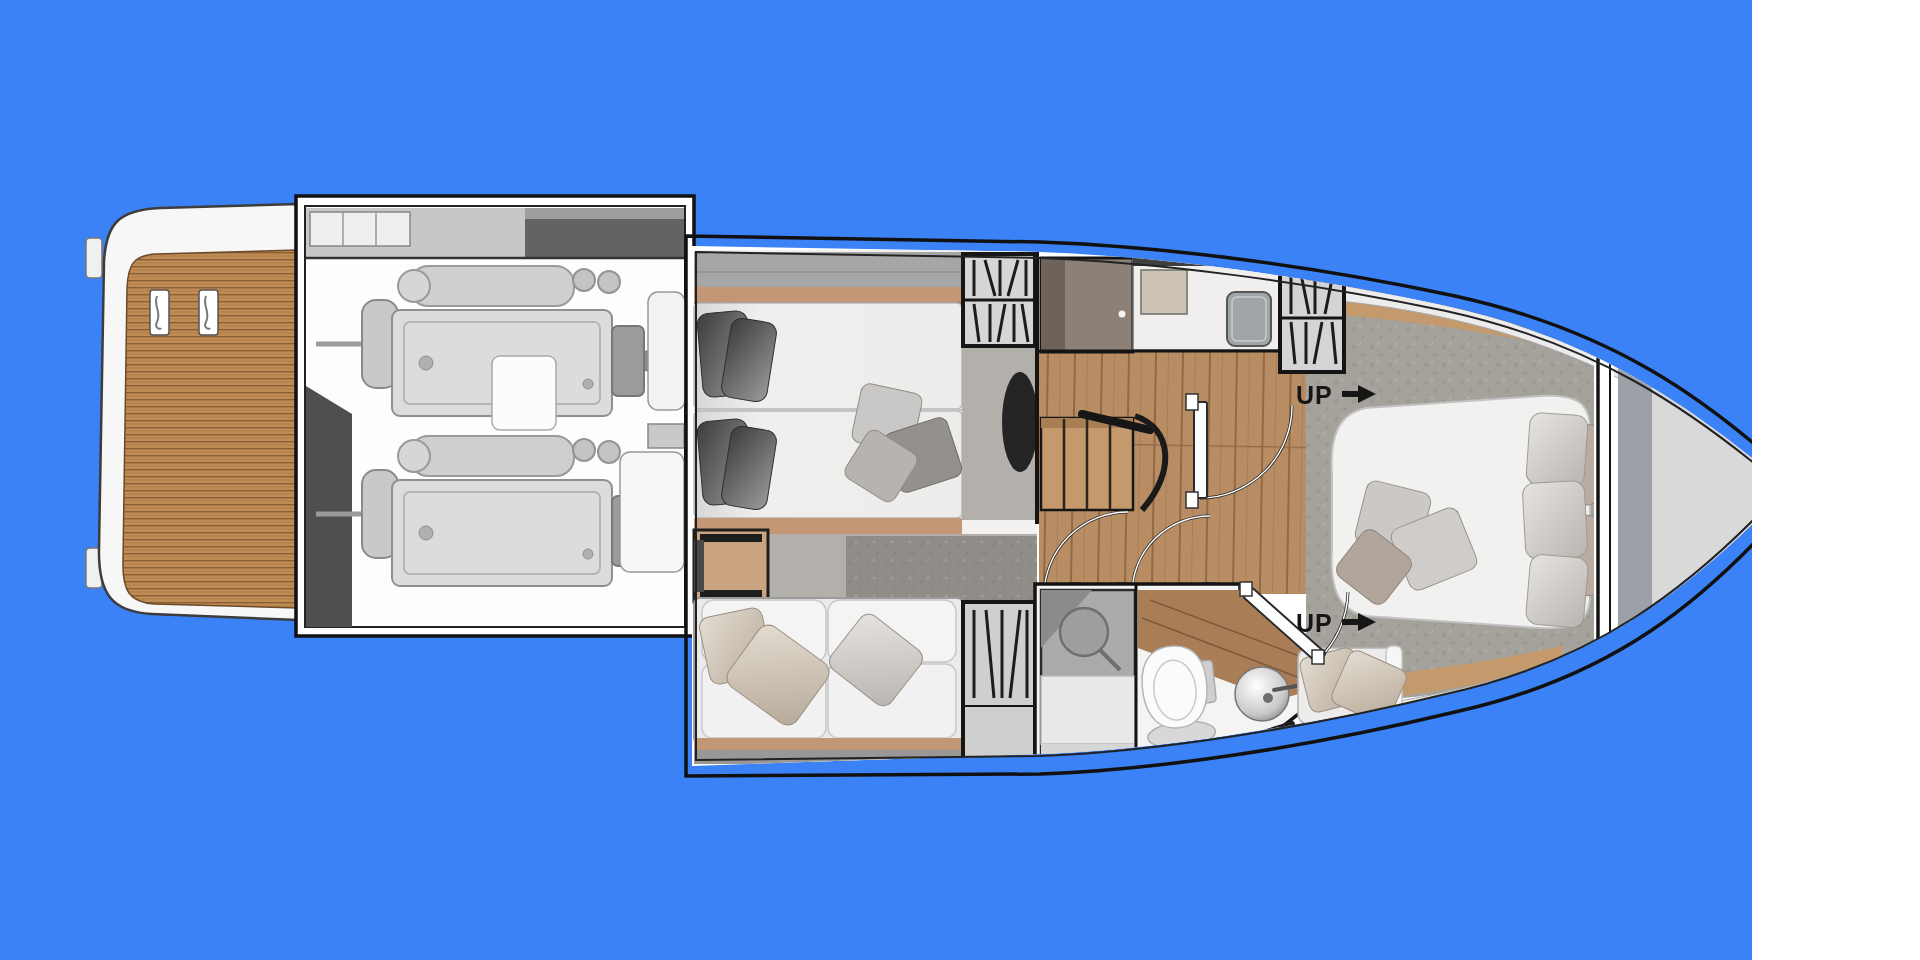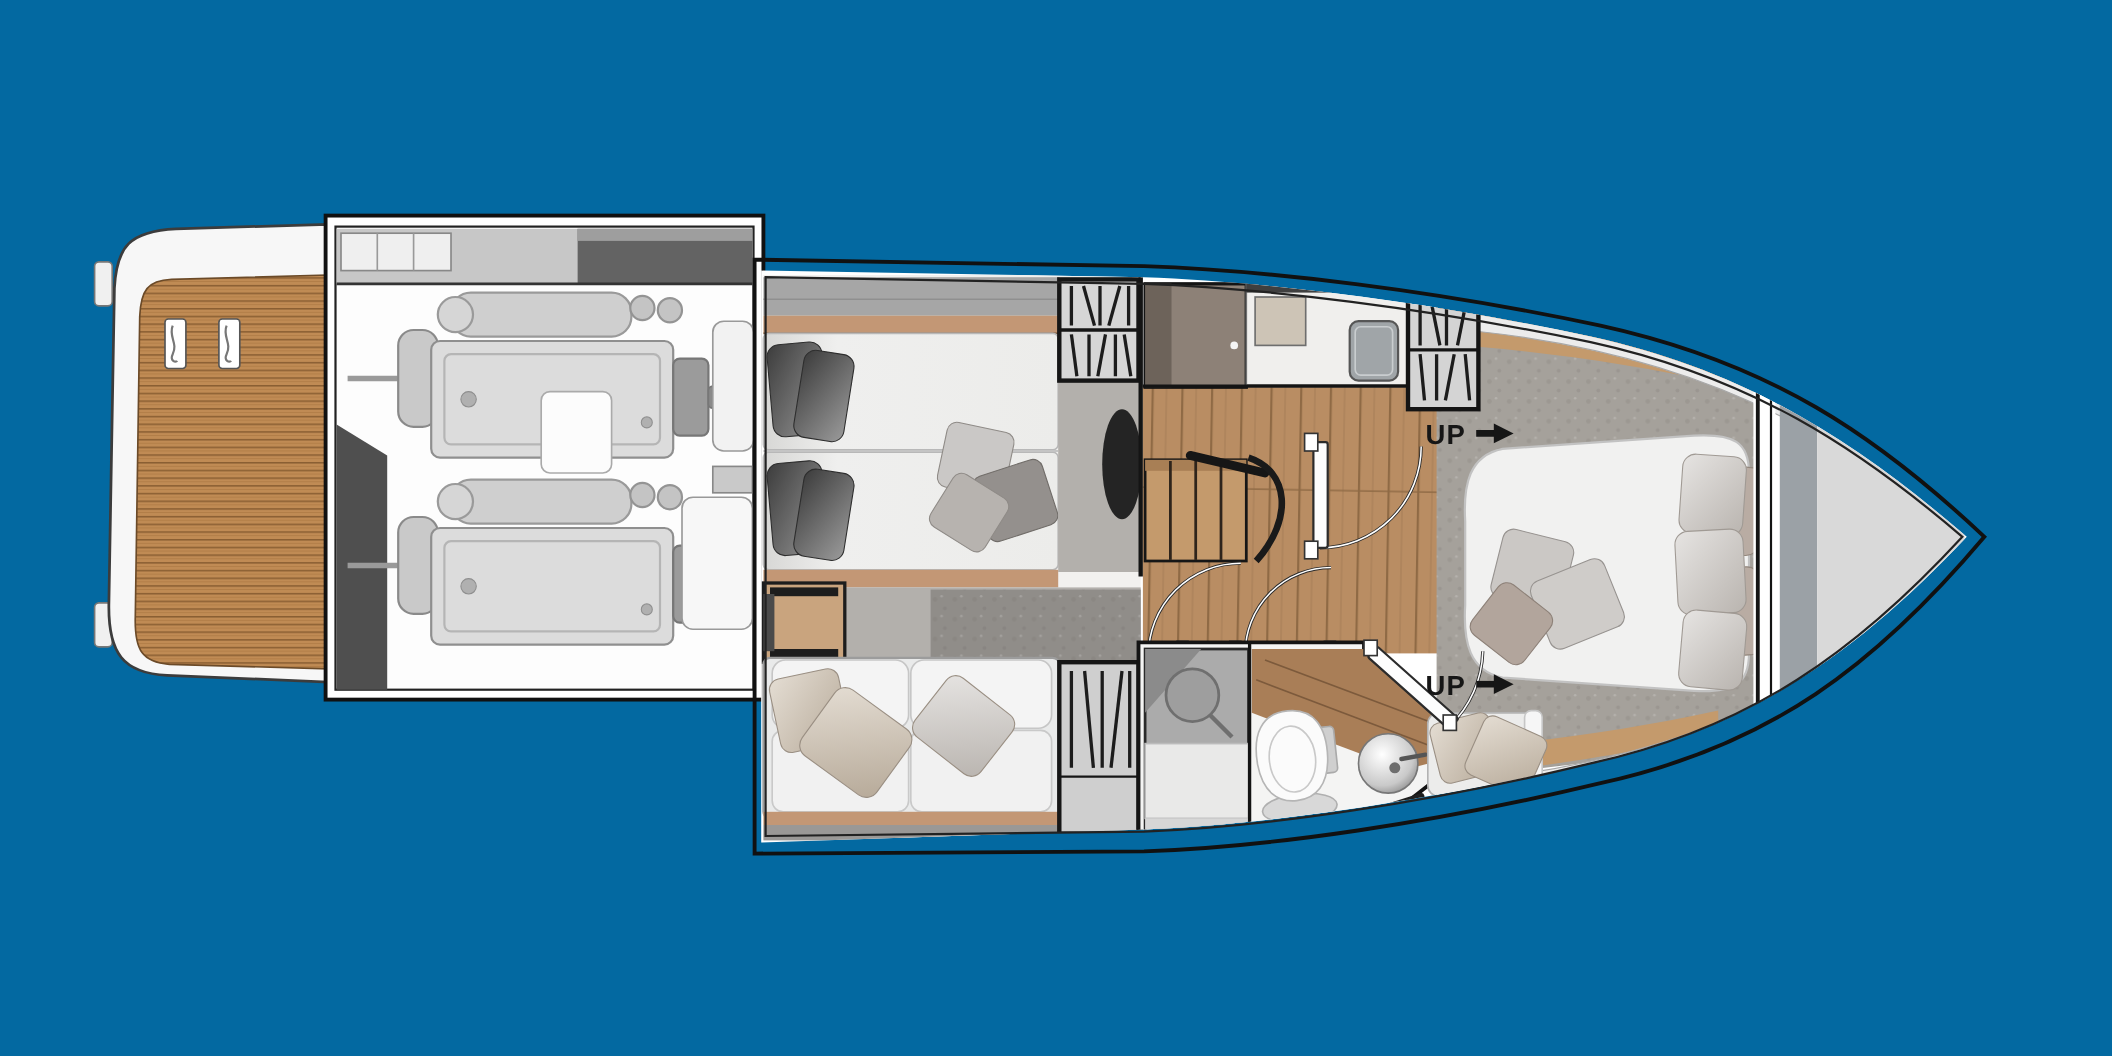--- a/index.html
+++ b/index.html
@@ -1,16 +1,16 @@
 <!DOCTYPE html>
 <html><head>
 <meta charset="utf-8">
 <style>
   html,body{margin:0;padding:0;background:#ffffff;}
-  .stage{position:relative;width:1920px;height:960px;background:#0369a1;overflow:hidden;
+  .stage{position:relative;width:1752px;height:960px;background:#3b82f6;overflow:hidden;
          font-family:"Liberation Sans", sans-serif;}
   svg{display:block;}
   text.up-label{font-family:"Liberation Sans", sans-serif;font-weight:bold;font-size:25px;
                 letter-spacing:1px;fill:#161616;}
 </style>
 </head>
 <body>
 
 <div class="stage">
 <svg width="1920" height="960" viewBox="0 0 1920 960" xmlns="http://www.w3.org/2000/svg">

